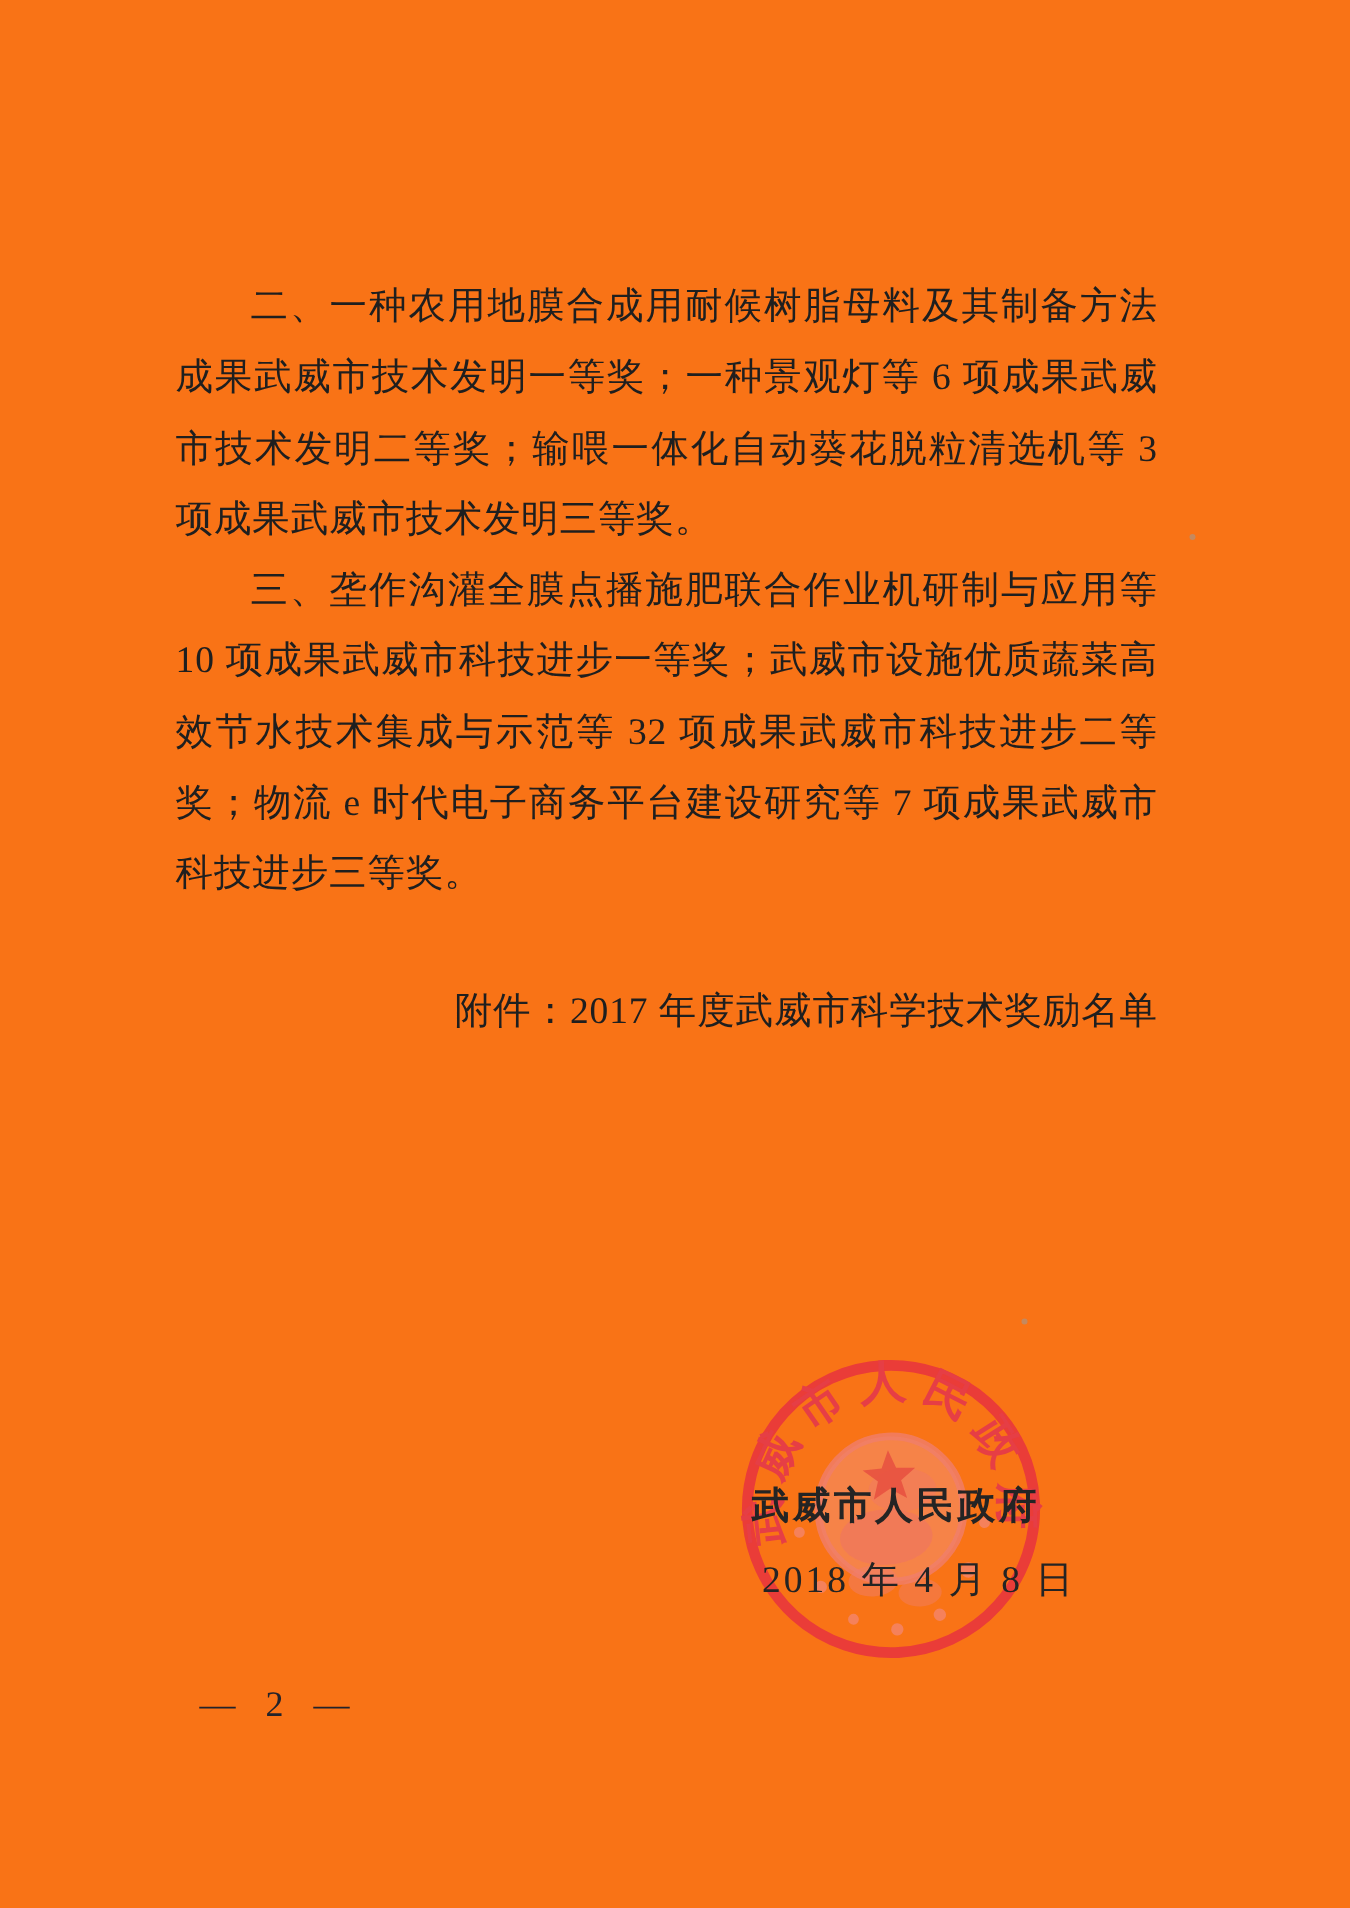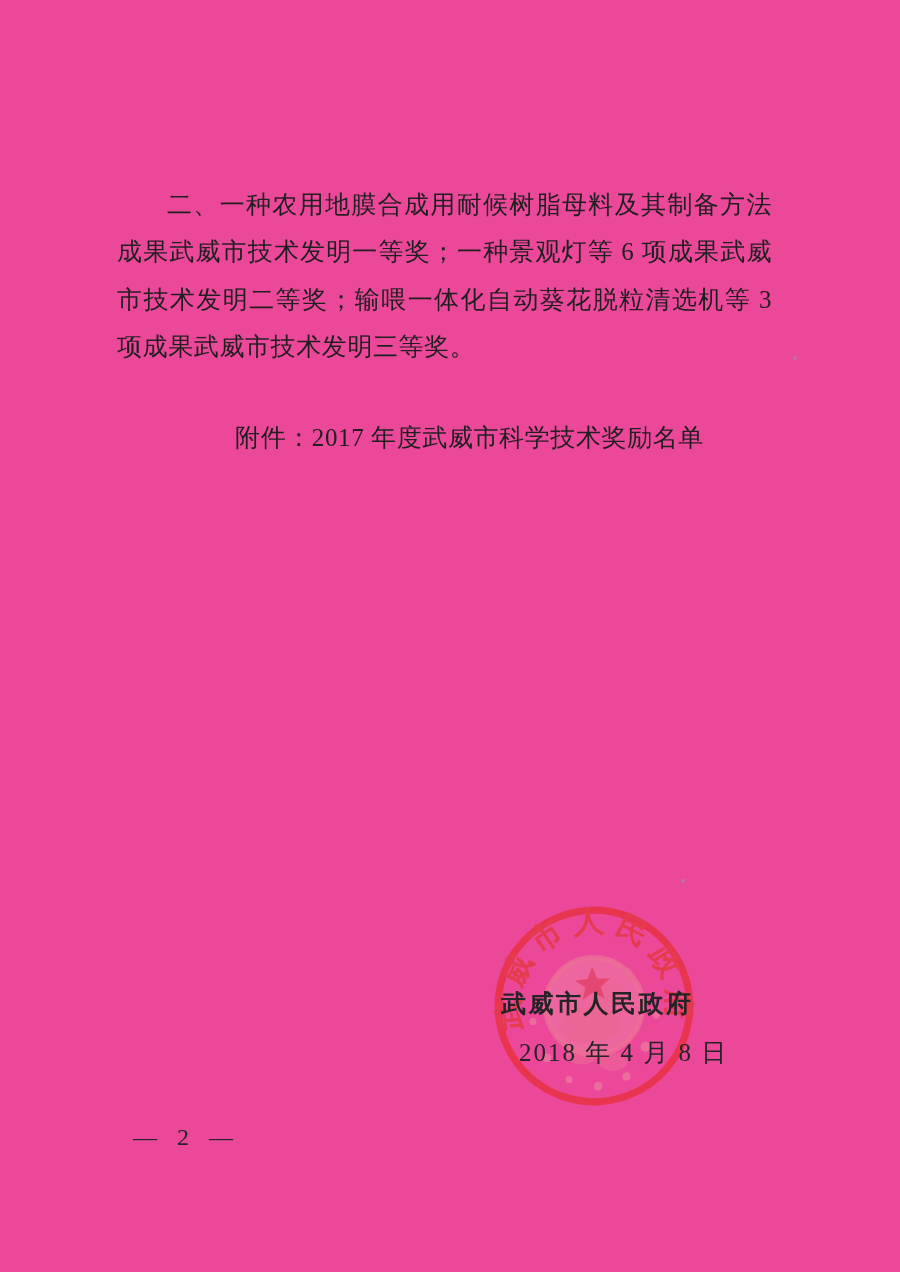--- a/index.html
+++ b/index.html
@@ -1,69 +1,70 @@
 <!DOCTYPE html>
 <html><head>
 <meta charset="utf-8">
 <style>
   html,body{margin:0;padding:0;background:#ffffff;}
   .page{
     position:relative;
     width:900px;height:1272px;
-    background:#ec4899;
+    background:#f97316;
     overflow:hidden;
     font-family:"Liberation Serif","DejaVu Serif",serif;
     color:#1f1f1f;
   }
   .body-text{
     position:absolute;
     left:117px;top:181px;width:655px;
     font-size:25px;line-height:47.3px;
     text-align:justify;text-justify:inter-ideograph;
     letter-spacing:0.6px;
   }
   .body-text p{margin:0;text-indent:2em;}
   .attachment{
     margin-top:44px;
     text-indent:2em;
-    text-align:center;
+    text-align:right;
   }
   .seal{
     position:absolute;left:491px;top:903px;
     width:206px;height:206px;
     opacity:0.92;
     transform:rotate(-3deg);
   }
   .sig-issuer{
     position:absolute;left:501px;top:987px;
     font-size:25px;letter-spacing:2.5px;
     color:#242424;font-weight:bold;
   }
   .sig-date{
-    position:absolute;left:519px;top:1036px;
+    position:absolute;left:508px;top:1036px;
     font-size:25px;letter-spacing:2px;
     color:#242424;
   }
   .page-num{
     position:absolute;left:133px;top:1124px;
     font-size:24px;letter-spacing:7px;
     color:#23232b;
   }
   .speck{
     position:absolute;width:4px;height:4px;border-radius:50%;
     background:#9a9a9a;opacity:.55;
   }
 </style>
 </head>
 <body>
 
 <div class="page">
 
   <div class="body-text">
     <p>二、一种农用地膜合成用耐候树脂母料及其制备方法成果武威市技术发明一等奖；一种景观灯等 6 项成果武威市技术发明二等奖；输喂一体化自动葵花脱粒清选机等 3 项成果武威市技术发明三等奖。</p>
+    <p>三、垄作沟灌全膜点播施肥联合作业机研制与应用等 10 项成果武威市科技进步一等奖；武威市设施优质蔬菜高效节水技术集成与示范等 32 项成果武威市科技进步二等奖；物流 e 时代电子商务平台建设研究等 7 项成果武威市科技进步三等奖。</p>
     <div class="attachment">附件：2017 年度武威市科学技术奖励名单</div>
   </div>
 
   <svg class="seal" viewBox="0 0 200 200">
 
     <circle cx="100" cy="100" r="93" fill="none" stroke="#e7313f" stroke-width="7" opacity="0.9"></circle>
 
     <g opacity="0.72">
       <circle cx="100" cy="100" r="47" fill="#f2a3b0" opacity="0.5"></circle>
       <circle cx="100" cy="100" r="47" fill="none" stroke="#ec8497" stroke-width="5" opacity="0.8"></circle>

